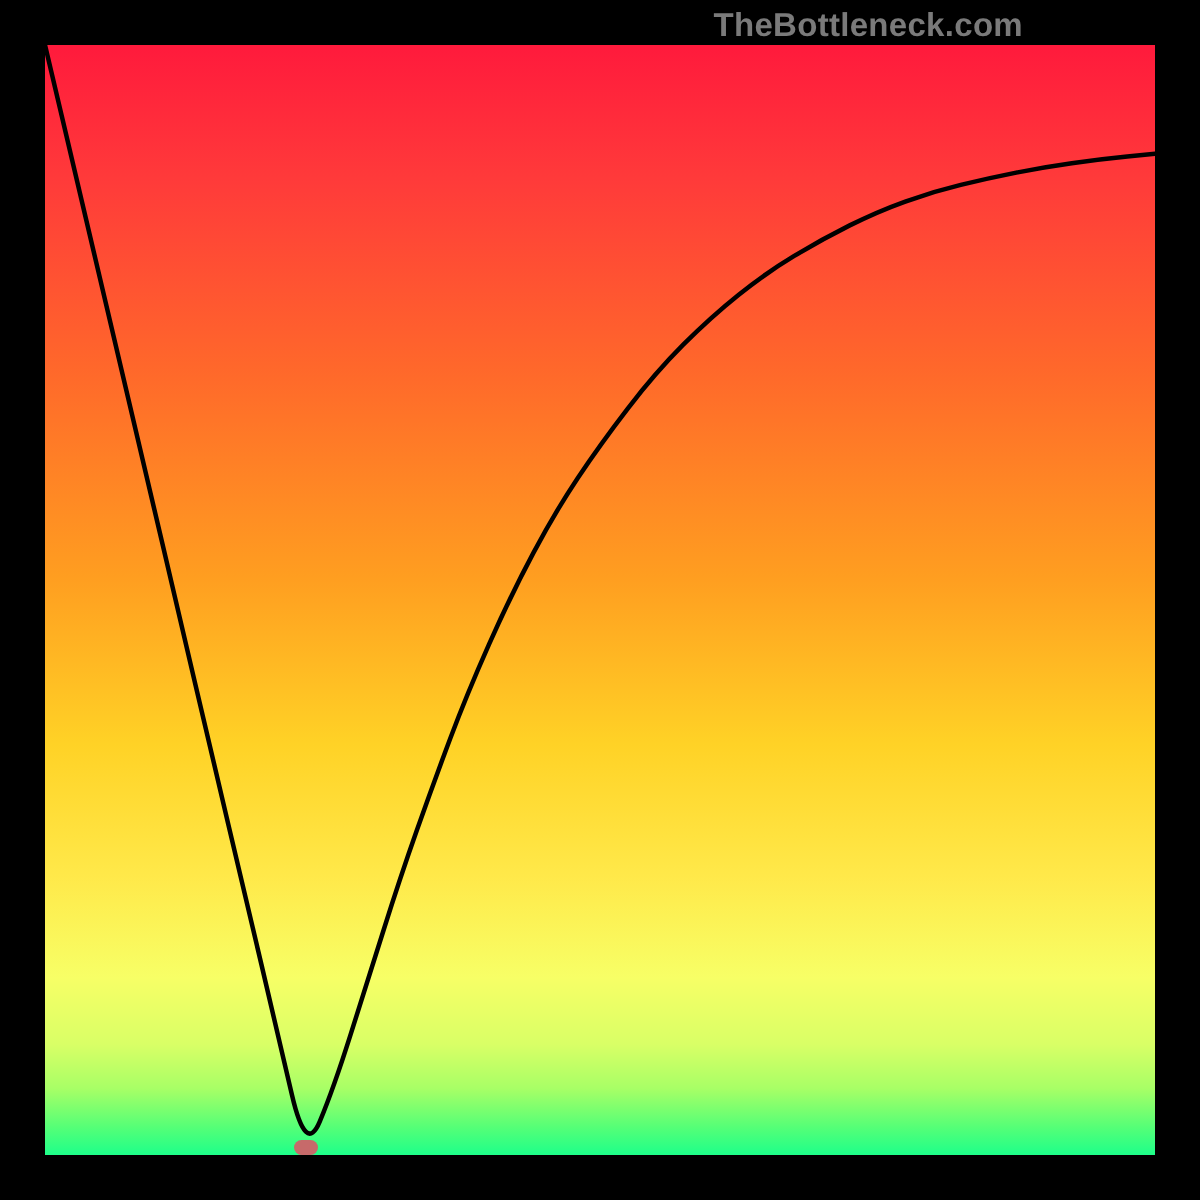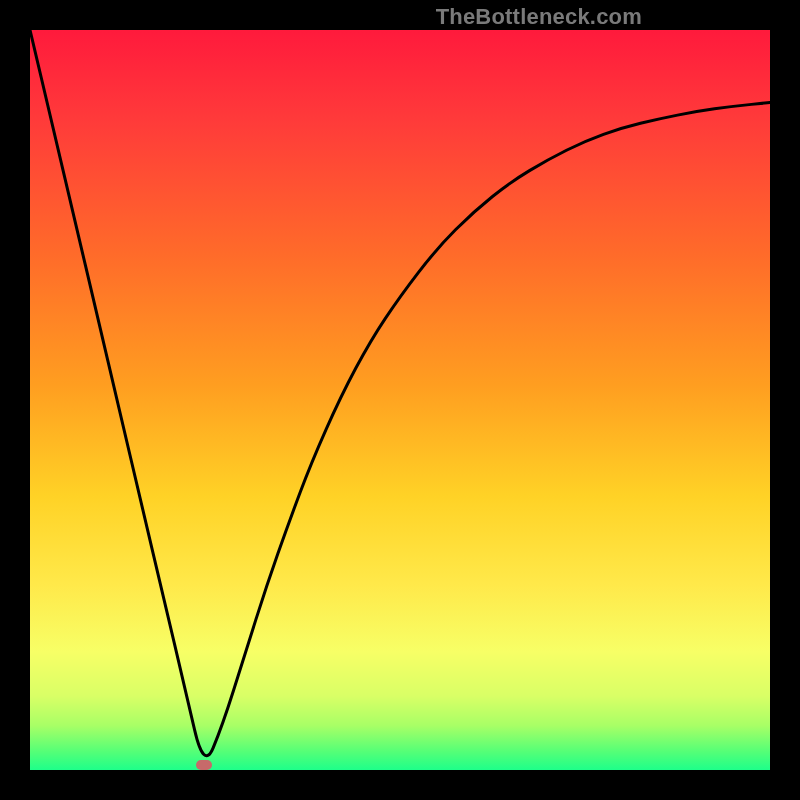--- a/index.html
+++ b/index.html
@@ -11,20 +11,21 @@
     overflow: hidden;
     font-family: Arial, Helvetica, sans-serif;
   }
   .chart-frame {
     position: absolute;
     top: 0;
     left: 0;
     width: 676px;
     height: 800px;
     background: #000;
+    padding-left: 40px;
   }
   .plot-area {
     position: absolute;
     top: 30px;
     left: 30px;
     width: 740px;
     height: 740px;
     overflow: hidden;
   }
   .gradient-bg {

